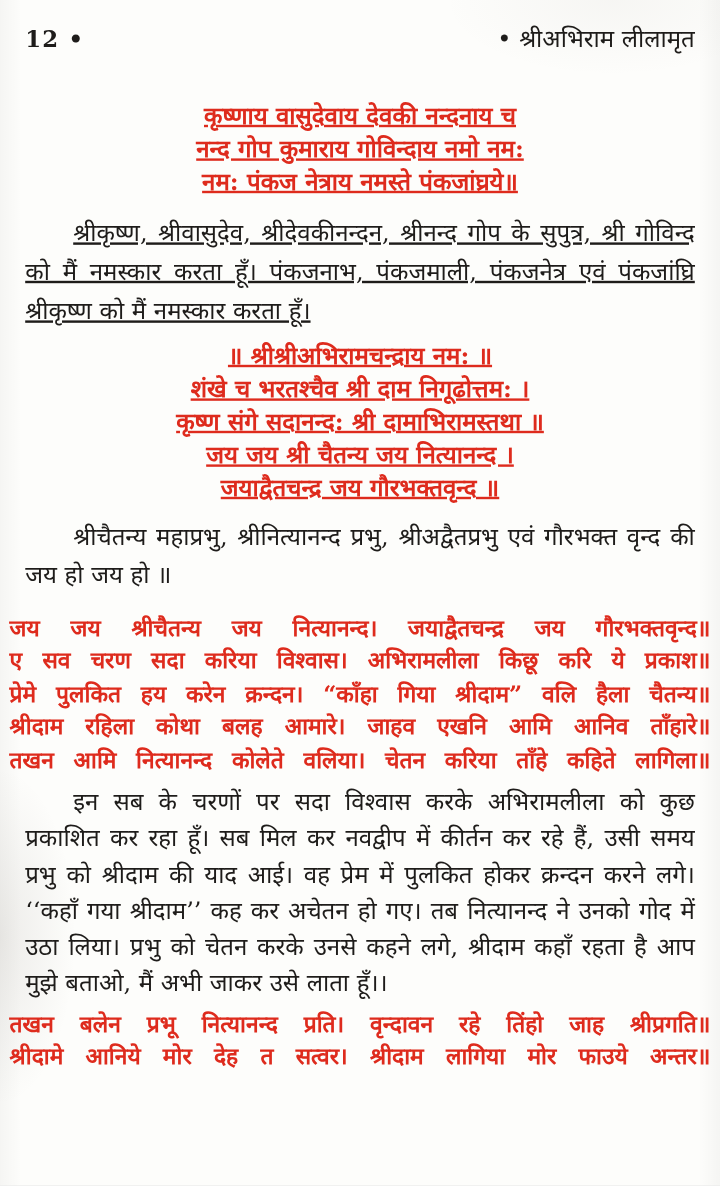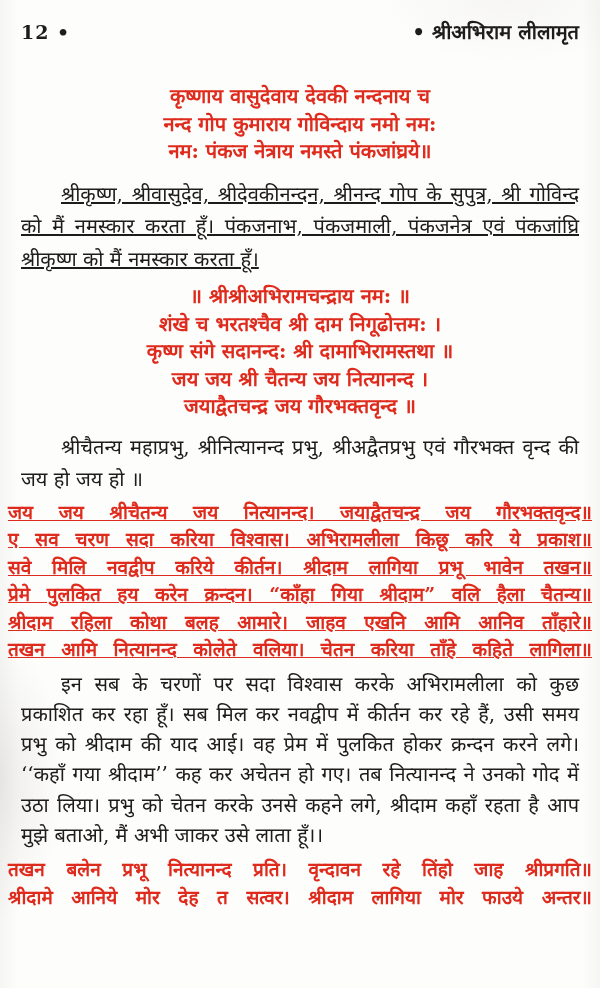--- a/index.html
+++ b/index.html
@@ -29,26 +29,27 @@
     align-items: baseline;
     margin: 6px 0 0 0;
   }
   .page-num {
     font-size: 19px;
     font-weight: bold;
     letter-spacing: 1px;
   }
   .book-title {
     font-size: 20px;
-    font-weight: bold;
+    font-weight: normal;
   }
   .verse-block {
     text-align: center;
     color: var(--red, #de2b1d);
     font-weight: bold;
+    text-decoration: underline;
   }
   .verse-block .vline {
     font-size: 20px;
     line-height: 27.5px;
   }
   .invocation {
     margin-top: 38px;
   }
   .abhiram-verse {
     margin-top: 8px;
@@ -73,21 +74,21 @@
     margin-left: -13px;
     margin-right: -13px;
   }
   .couplets .cline {
     font-size: 19px;
     line-height: 27.5px;
     text-align: justify;
     text-align-last: justify;
     white-space: nowrap-off;
   }
-  .couplets-1 { margin-top: 3px; text-decoration: underline; }
+  .couplets-1 { margin-top: 15px; }
   .para-explain {
     margin-top: 5px;
     line-height: 30.3px;
   }
   .couplets-2 { margin-top: 6px; }
 </style>
 </head>
 <body>
 
 <div class="page">
@@ -112,21 +113,20 @@
     <div class="vline">कृष्ण संगे सदानन्द: श्री दामाभिरामस्तथा ॥</div>
     <div class="vline">जय जय श्री चैतन्य जय नित्यानन्द ।</div>
     <div class="vline">जयाद्वैतचन्द्र जय गौरभक्तवृन्द ॥</div>
   </div>
 
   <div class="body-para para-jai">श्रीचैतन्य महाप्रभु, श्रीनित्यानन्द प्रभु, श्रीअद्वैतप्रभु एवं गौरभक्त वृन्द की जय हो जय हो ॥</div>
 
   <div class="couplets couplets-1">
     <div class="cline">जय जय श्रीचैतन्य जय नित्यानन्द। जयाद्वैतचन्द्र जय गौरभक्तवृन्द॥</div>
     <div class="cline">ए सव चरण सदा करिया विश्वास। अभिरामलीला किछू करि ये प्रकाश॥</div>
-    <div class="cline">सवे मिलि नवद्वीप करिये कीर्तन। श्रीदाम लागिया प्रभू भावेन तखन॥</div>
     <div class="cline">प्रेमे पुलकित हय करेन क्रन्दन। “काँहा गिया श्रीदाम” वलि हैला चैतन्य॥</div>
     <div class="cline">श्रीदाम रहिला कोथा बलह आमारे। जाहव एखनि आमि आनिव ताँहारे॥</div>
     <div class="cline">तखन आमि नित्यानन्द कोलेते वलिया। चेतन करिया ताँहे कहिते लागिला॥</div>
   </div>
 
   <div class="body-para para-explain">इन सब के चरणों पर सदा विश्वास करके अभिरामलीला को कुछ प्रकाशित कर रहा हूँ। सब मिल कर नवद्वीप में कीर्तन कर रहे हैं, उसी समय प्रभु को श्रीदाम की याद आई। वह प्रेम में पुलकित होकर क्रन्दन करने लगे। ‘‘कहाँ गया श्रीदाम’’ कह कर अचेतन हो गए। तब नित्यानन्द ने उनको गोद में उठा लिया। प्रभु को चेतन करके उनसे कहने लगे, श्रीदाम कहाँ रहता है आप मुझे बताओ, मैं अभी जाकर उसे लाता हूँ।।</div>
 
   <div class="couplets couplets-2">
     <div class="cline">तखन बलेन प्रभू नित्यानन्द प्रति। वृन्दावन रहे तिंहो जाह श्रीप्रगति॥</div>
     <div class="cline">श्रीदामे आनिये मोर देह त सत्वर। श्रीदाम लागिया मोर फाउये अन्तर॥</div>

